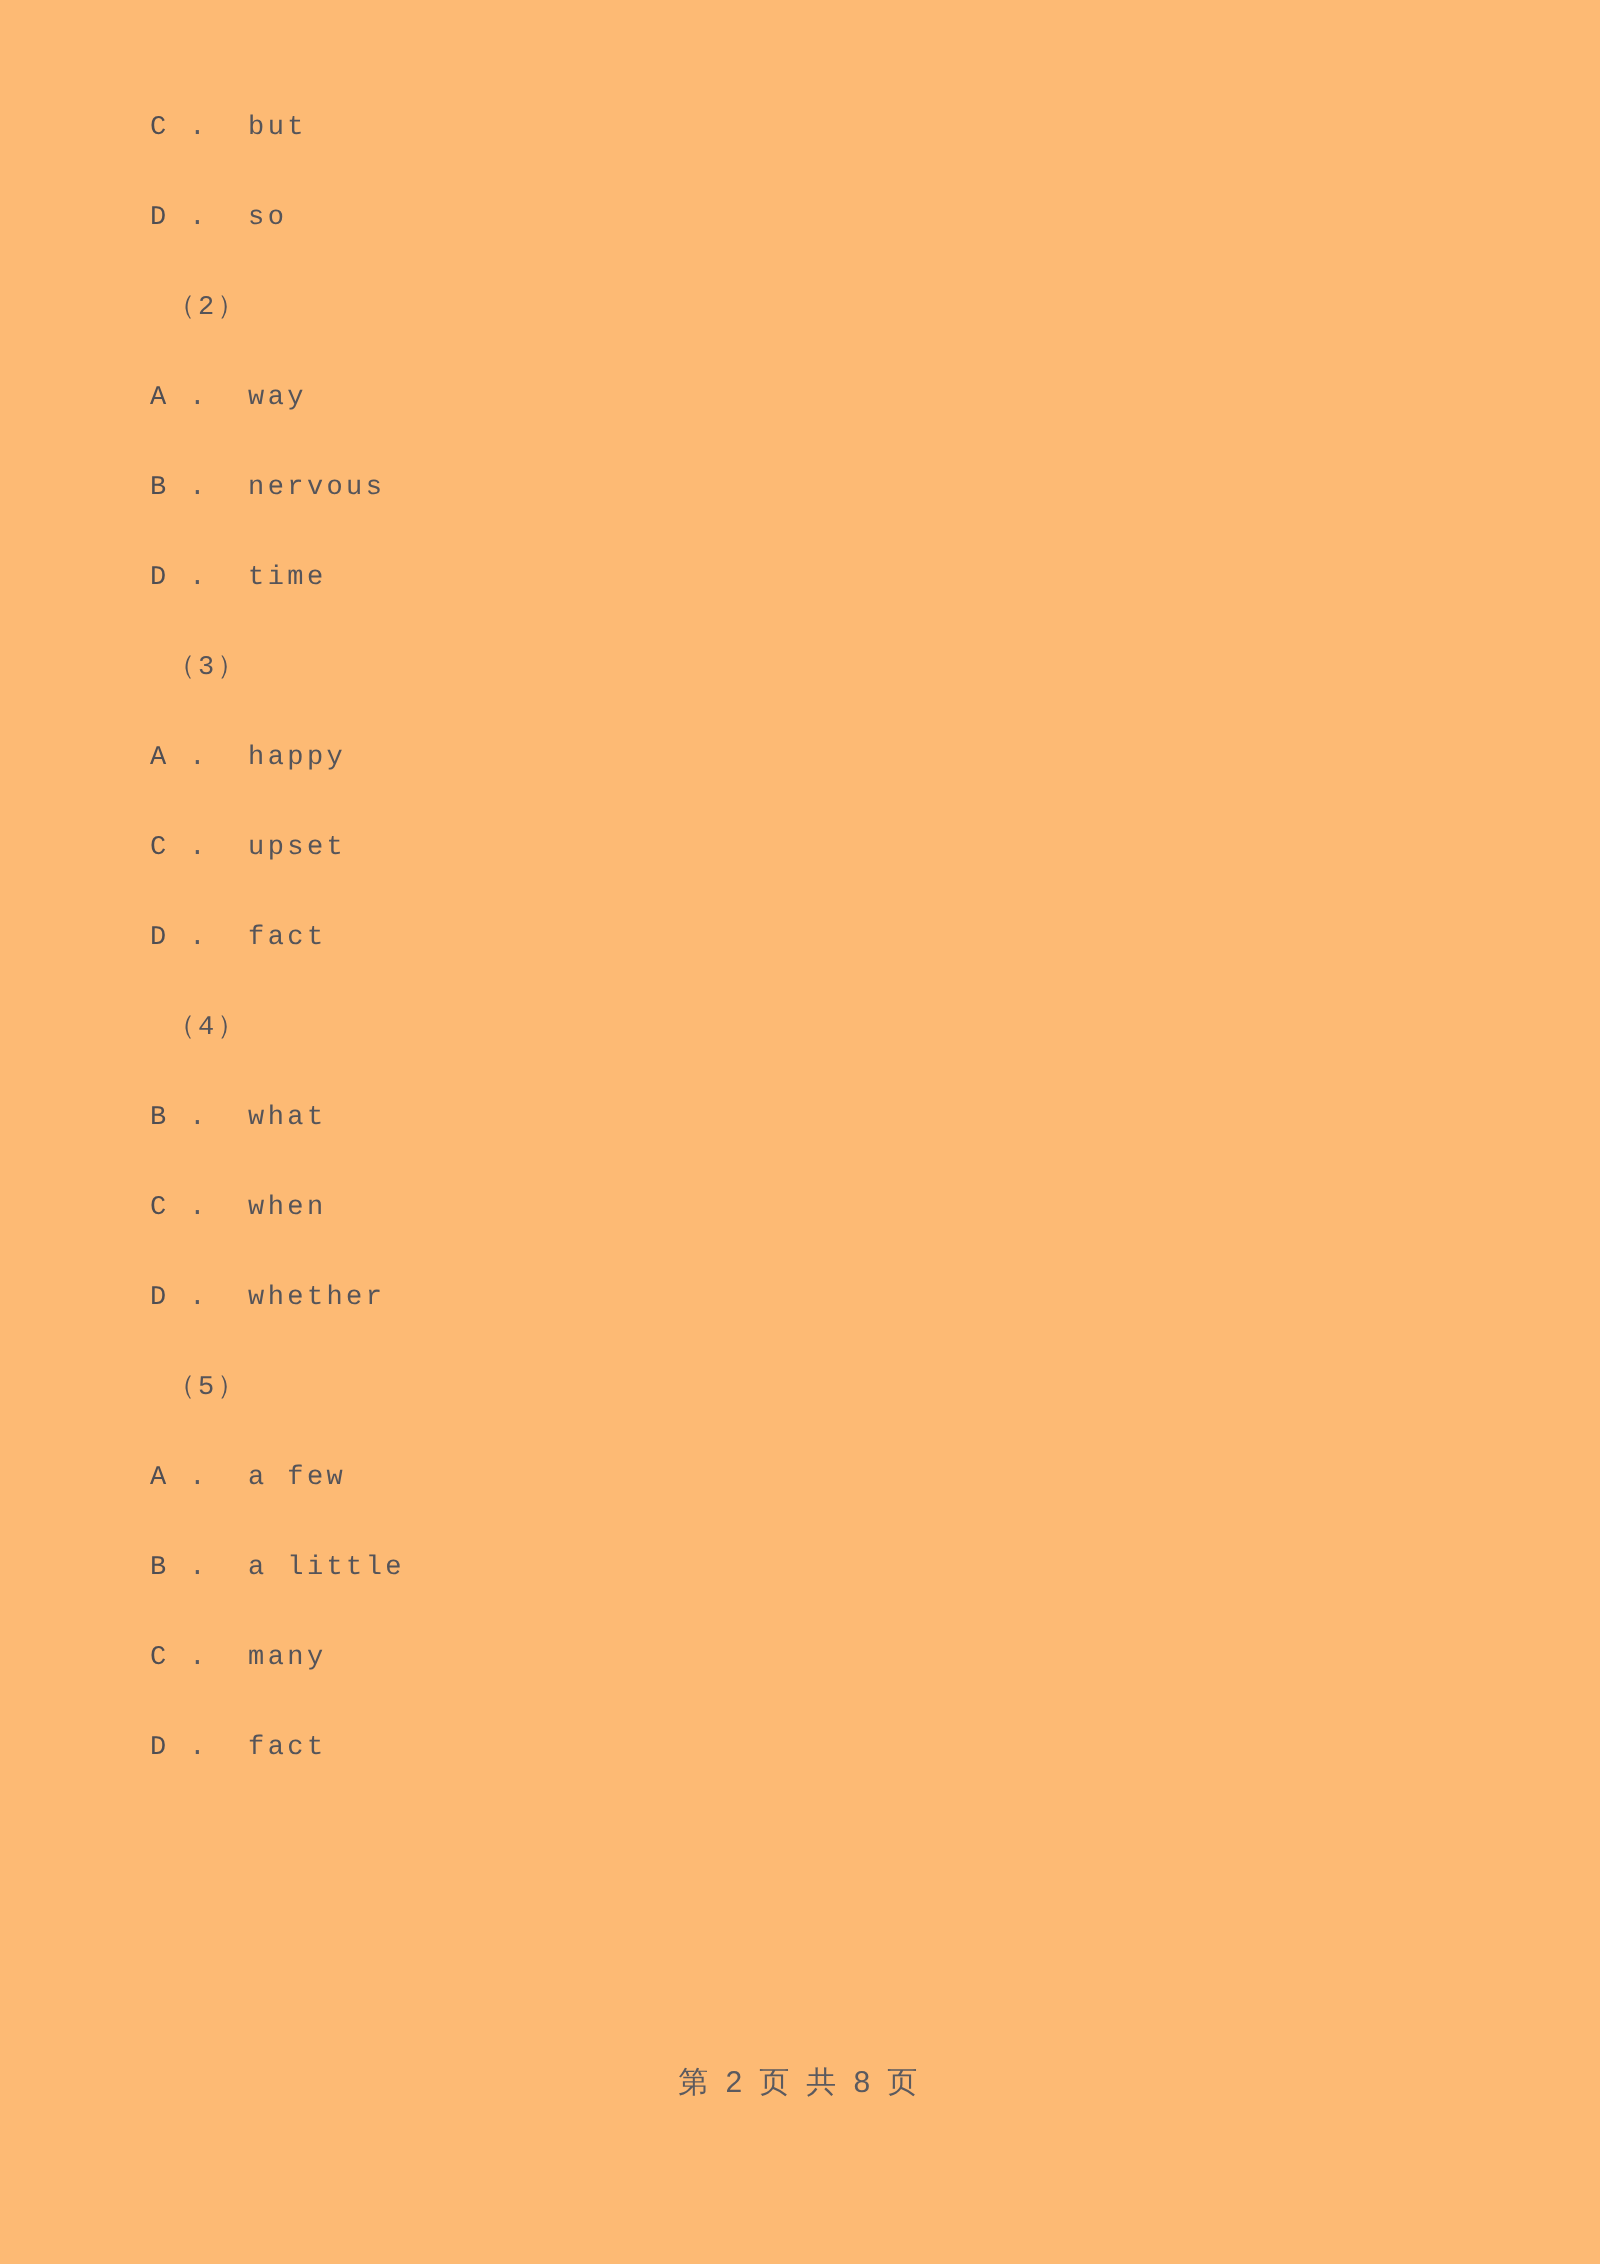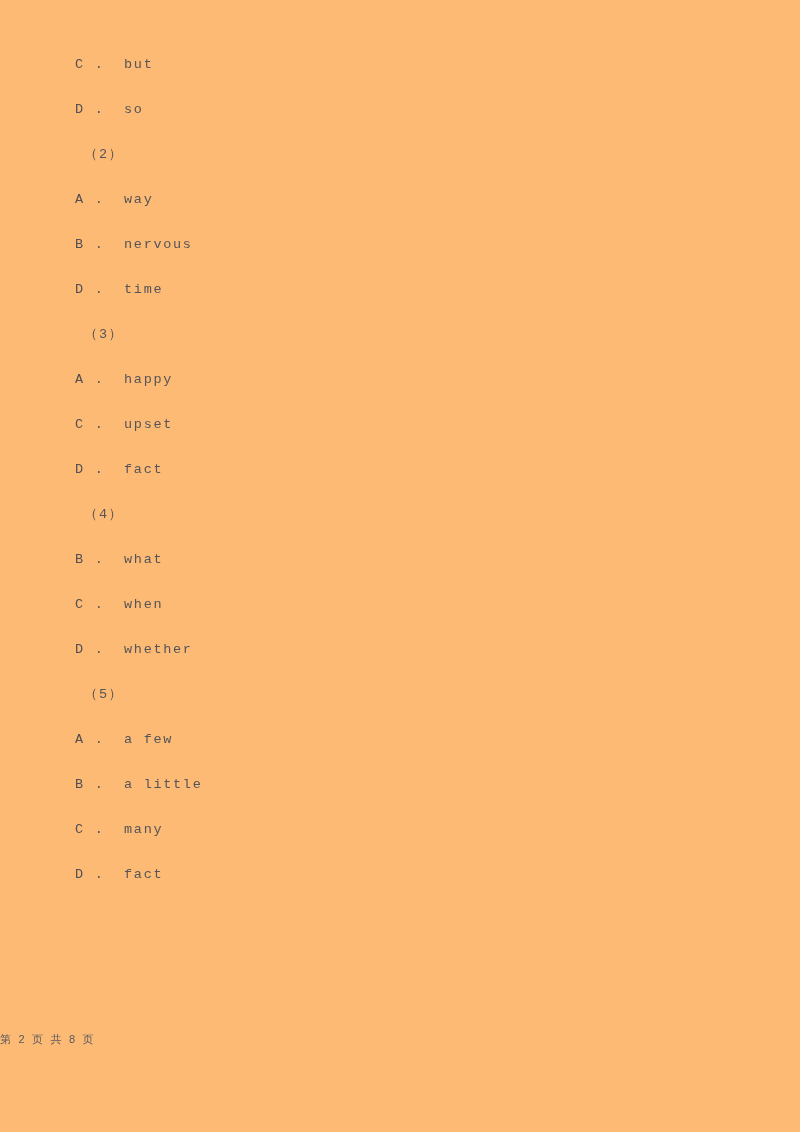--- a/index.html
+++ b/index.html
@@ -58,21 +58,22 @@
     color: #555459;
     padding-left: 9px;
   }
 
   
   .footer {
     position: absolute;
     left: 0;
     top: 1032px;
     width: 800px;
-    font-size: 11px;
+    text-align: center;
+    font-size: 15px;
     letter-spacing: 2.2px;
     color: #5b5a5f;
     font-family: "Liberation Sans", "DejaVu Sans", sans-serif;
     white-space: pre;
   }
 </style>
 </head>
 <body>
 
 <div class="page">

